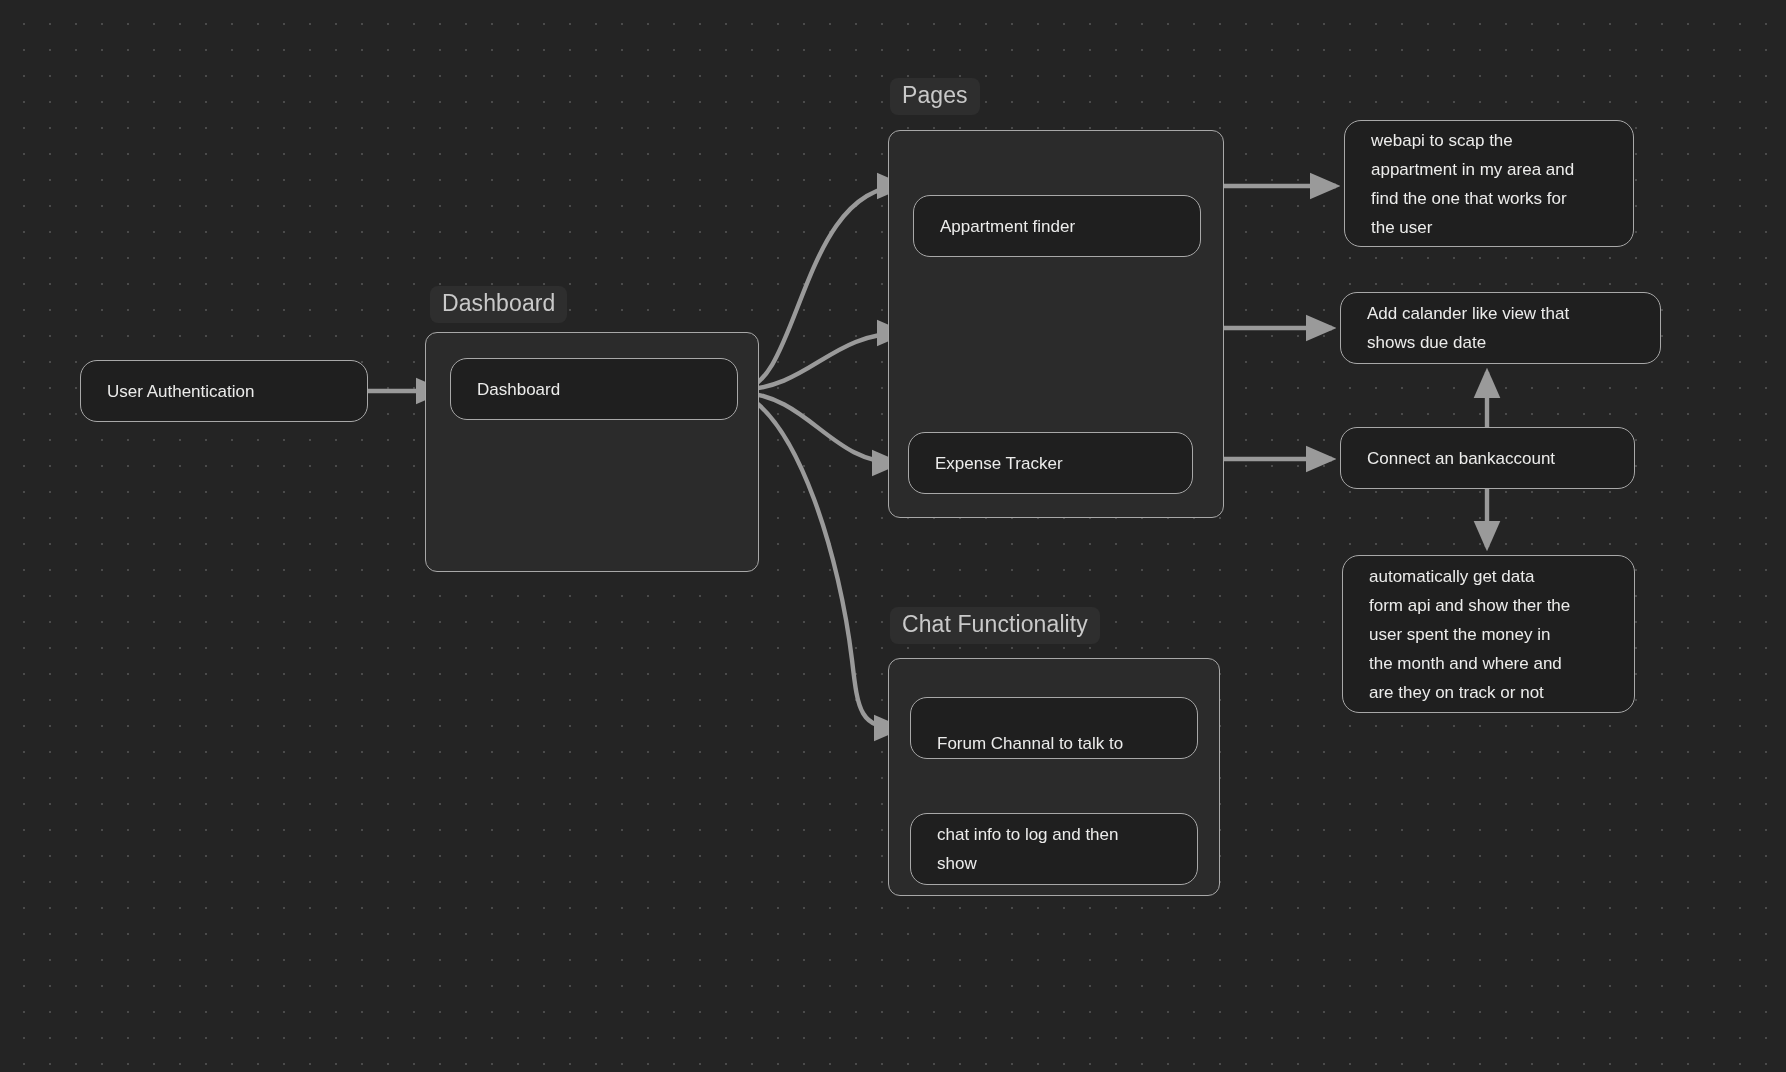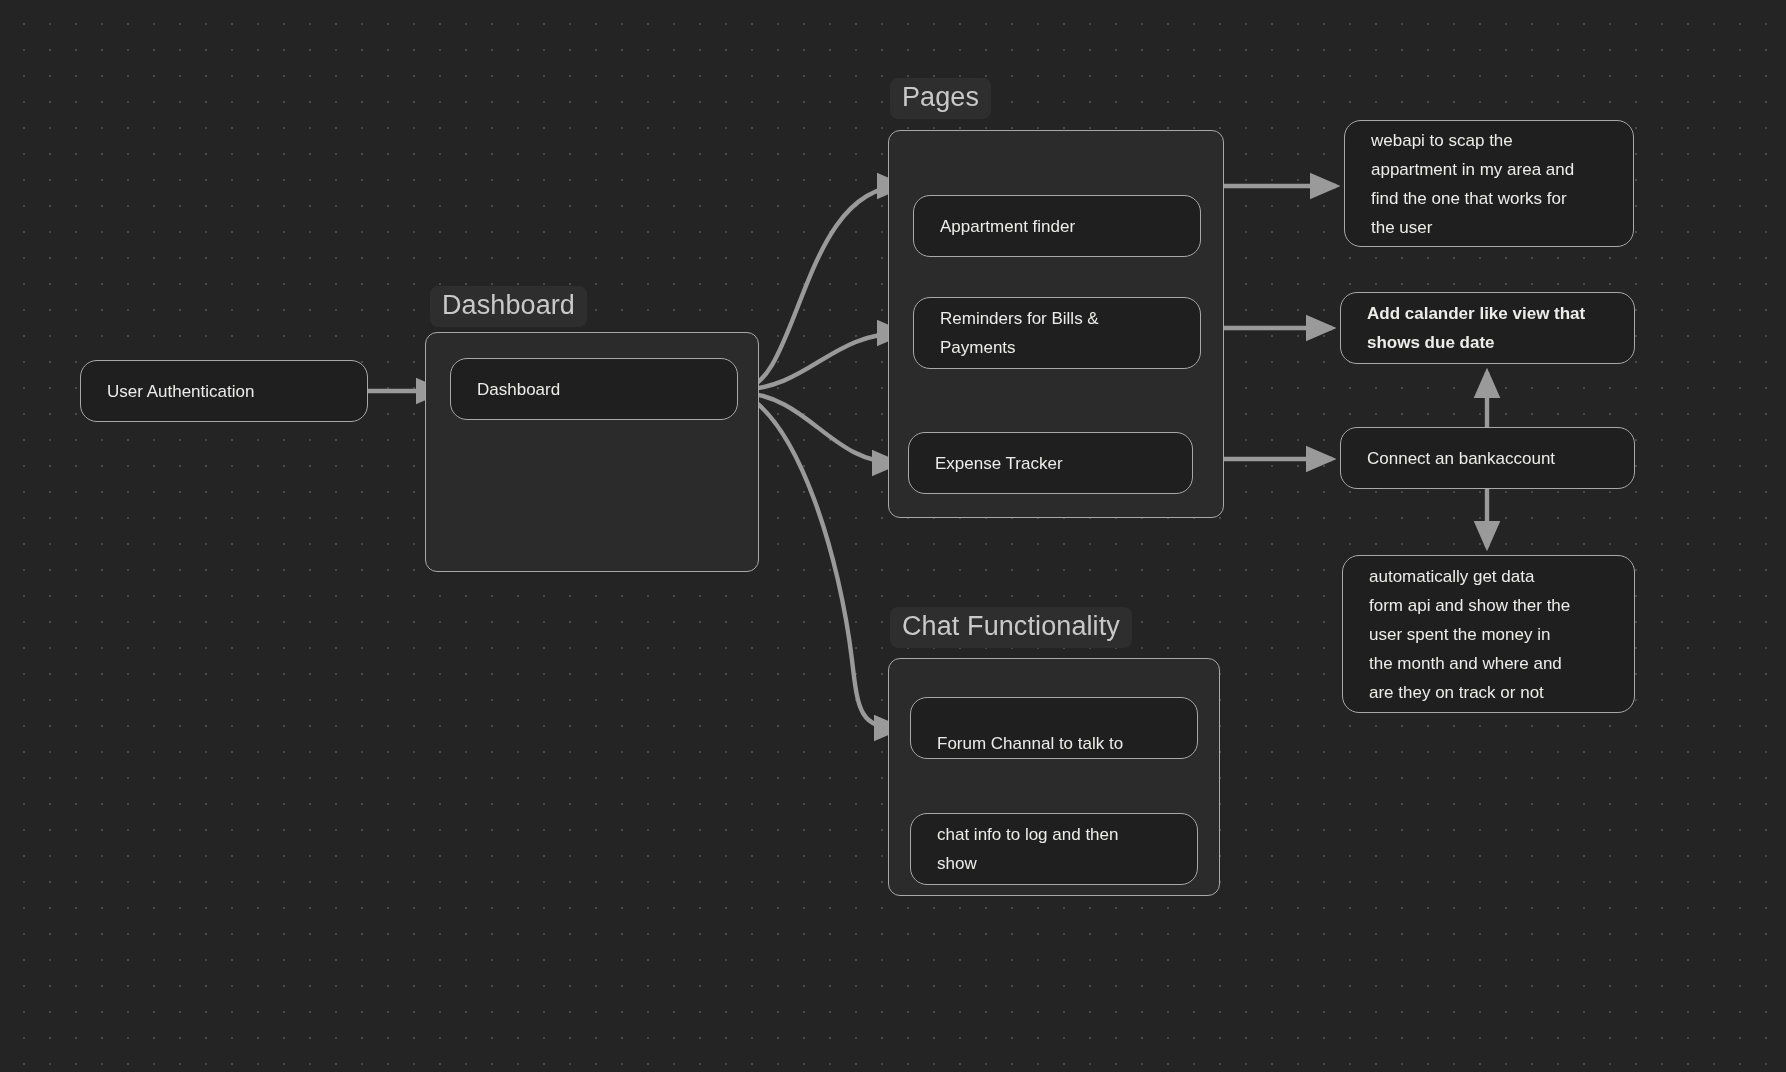--- a/index.html
+++ b/index.html
@@ -37,21 +37,21 @@
     background: #2b2b2b;
     border: 1.6px solid #a8a8a8;
     border-radius: 12px;
     box-sizing: border-box;
   }
 
   .group-label {
     position: absolute;
     background: #2e2e2e;
     color: #c9c9c9;
-    font-size: 27px;
+    font-size: 23px;
     line-height: 1.16;
     letter-spacing: 0.1px;
     padding: 4px 12px 6px 12px;
     border-radius: 8px;
     white-space: nowrap;
   }
 
   
   .node {
     position: absolute;
@@ -130,24 +130,20 @@
 
   <div class="node" style="left:450px; top:358px; width:288px; height:62px;">
     <span class="node-text">Dashboard</span>
   </div>
 
 
   <div class="node" style="left:913px; top:155px; width:288px; height:62px;margin-top:40px;">
     <span class="node-text">Appartment finder</span>
   </div>
 
-  <div class="node multiline" style="left:913px; top:297px; width:288px; height:72px;">
-    <span class="node-text">Reminders for Bills &amp;
-Payments</span>
-  </div>
 
   <div class="node" style="left:908px; top:432px; width:285px; height:62px;">
     <span class="node-text">Expense Tracker</span>
   </div>
 
   <div class="node" style="left:910px; top:697px; width:288px; height:62px;align-items:flex-end;">
     <span class="node-text">Forum Channal to talk to</span>
   </div>
 
   <div class="node multiline" style="left:910px; top:813px; width:288px; height:72px;">
@@ -155,21 +151,21 @@
 show</span>
   </div>
 
   <div class="node multiline" style="left:1344px; top:120px; width:290px; height:127px;">
     <span class="node-text">webapi to scap the
 appartment in my area and
 find the one that works for
 the user</span>
   </div>
 
-  <div class="node multiline" style="left:1340px; top:292px; width:295px; height:72px;font-weight:bold;">
+  <div class="node multiline" style="left:1340px; top:292px; width:321px; height:72px;">
     <span class="node-text">Add calander like view that
 shows due date</span>
   </div>
 
   <div class="node multiline" style="left:1342px; top:555px; width:293px; height:158px;">
     <span class="node-text">automatically get data
 form api and show ther the
 user spent the money in
 the month and where and
 are they on track or not</span>

